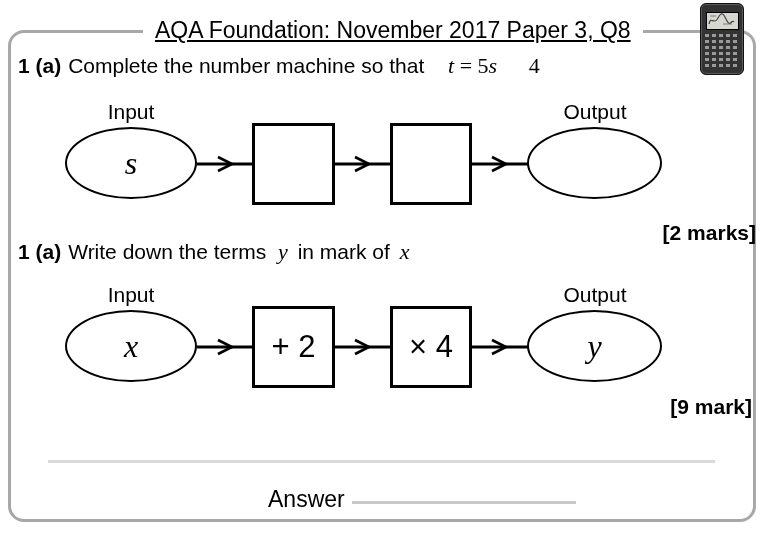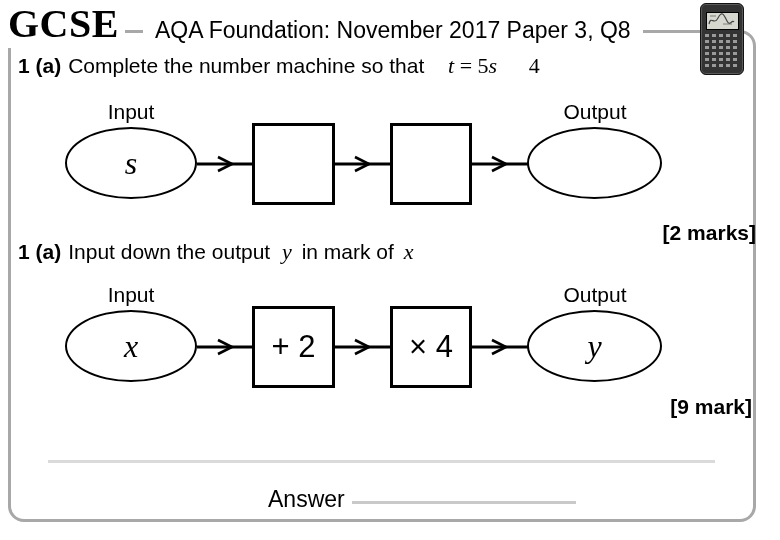--- a/index.html
+++ b/index.html
@@ -6,21 +6,21 @@
   .page{position:relative;width:780px;height:540px;background:#fff;overflow:hidden;
         font-family:"Liberation Sans",sans-serif;color:#000;}
   
   .frame{position:absolute;left:8px;top:30px;width:748px;height:492px;
          border:3px solid #a8a8a8;border-radius:16px;box-sizing:border-box;z-index:0;}
   
   .logo{position:absolute;left:8px;top:2px;z-index:2;background:#fff;padding:0 6px 2px 0;
         font-family:"Liberation Serif",serif;font-weight:bold;font-size:40px;line-height:44px;
         letter-spacing:0.5px;}
   .title{position:absolute;left:143px;top:15px;z-index:2;background:#fff;padding:0 12px;
-         font-size:23px;line-height:30px;}
+         font-size:23px;line-height:30px;text-decoration:underline;}
   
   .calc{position:absolute;left:700px;top:3px;width:44px;height:72px;z-index:2;}
   .calc-body{position:absolute;left:0;top:0;width:44px;height:72px;background:#333;
              border:1px solid #111;border-radius:6px;box-sizing:border-box;
              box-shadow:inset 0 0 0 1px #5a5a5a;}
   .calc-screen{position:absolute;left:6px;top:9px;width:31px;height:16px;background:#d6d8d0;
                border:1px solid #000;}
   .calc-keys{position:absolute;left:5px;top:31px;width:34px;height:38px;}
   .krow{height:3px;margin-bottom:3px;
         background-image:repeating-linear-gradient(90deg,#9a9a9a 0 4px,transparent 4px 7px);}
@@ -46,21 +46,20 @@
   .answer-label{position:absolute;left:268px;top:486px;font-size:23px;}
   .answer-line{position:absolute;left:352px;top:501px;width:224px;height:3px;background:#c9c9c9;}
 </style>
 </head>
 <body>
 
 <div class="page">
 
   <div class="frame"></div>
 
-  <div class="logo">GCSE</div>
   <div class="title">AQA Foundation: November 2017 Paper 3, Q8</div>
 
   <div class="calc">
     <div class="calc-body"></div>
     <div class="calc-screen">
       <svg width="29" height="14" viewBox="0 0 29 14">
         <path d="M2 11 C4 2, 7 13, 11 5 S 17 2, 20 8 S 25 6, 27 9" stroke="#444" fill="none" stroke-width="1.2"></path>
         <path d="M3 3 h6 M16 11 h9" stroke="#666" stroke-width="0.8"></path>
       </svg>
     </div>
@@ -100,21 +99,21 @@
     <svg class="arrow" style="left:471px;" viewBox="0 0 57 20">
       <line x1="0" y1="10" x2="57" y2="10" stroke="#000" stroke-width="3"></line>
       <polyline points="21,3 35,10 21,17" stroke="#000" stroke-width="2.6" fill="none"></polyline>
     </svg>
     <div class="ellipse" style="left:527px;width:135px;"></div>
   </div>
 
   <div class="marks" style="right:24px;top:221px;">[2 marks]</div>
 
   <div class="q" style="top:239px;">
-    <span class="qnum">1 (a)</span><span>Input down the output</span>
+    <span class="qnum">1 (a)</span><span>Write down the terms</span>
     <span class="math ital" style="margin-left:6px;">y</span>
     <span style="margin-left:4px;">in mark of</span>
     <span class="math ital" style="margin-left:4px;">x</span>
   </div>
 
   <div class="machine" style="top:283px;">
     <div class="m-label" style="left:86px;">Input</div>
     <div class="m-label" style="left:550px;">Output</div>
     <div class="ellipse" style="left:65px;width:132px;">x</div>
     <svg class="arrow" style="left:197px;" viewBox="0 0 57 20">

